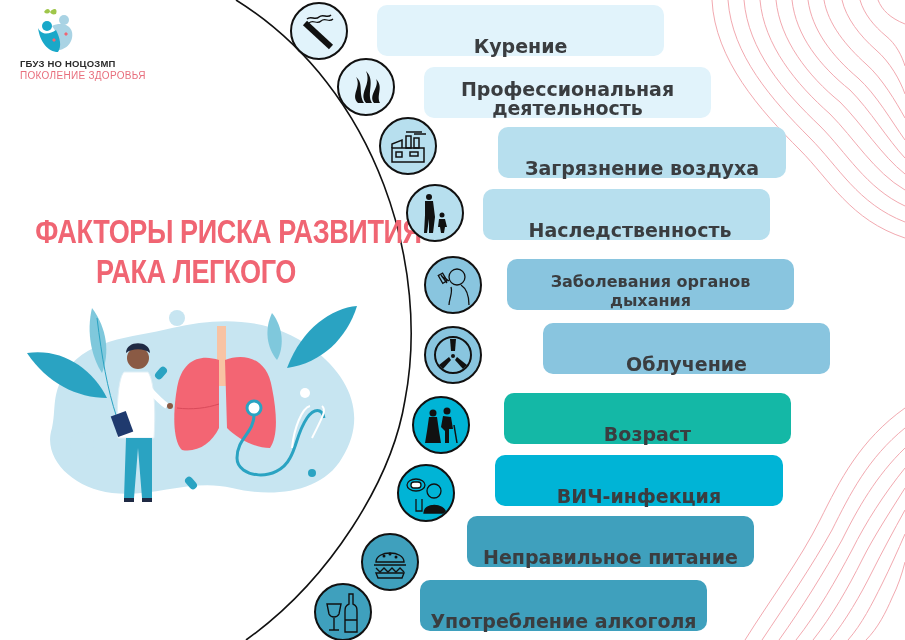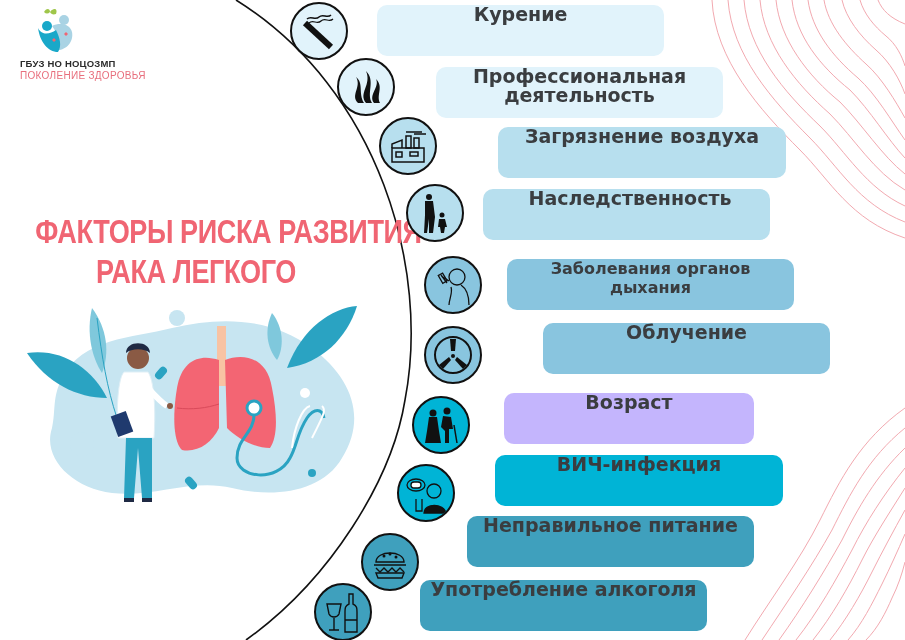--- a/index.html
+++ b/index.html
@@ -13,21 +13,21 @@
     font-weight: bold; font-size: 9.5px; color: #2b2b2b; letter-spacing: 0.2px; white-space: nowrap; }
   .logo-sub { position: absolute; left: 10px; top: 64px; font-family: "Liberation Sans", sans-serif;
     font-size: 10px; color: #e86f7d; letter-spacing: 0.3px; white-space: nowrap; }
 
   .headline { left: 0; top: 212px; width: 392px; text-align: center;
     font-family: "Liberation Sans Narrow", "Liberation Sans", sans-serif; font-weight: bold;
     color: #f06573; font-size: 33px; line-height: 40px; letter-spacing: -0.5px;
     transform: scaleX(0.82); transform-origin: 196px 0; }
   .headline span { display: block; white-space: nowrap; }
 
-  .factor { position: absolute; border-radius: 10px; display: flex; align-items: flex-start;
+  .factor { position: absolute; border-radius: 10px; display: flex; align-items: flex-end;
     justify-content: center; text-align: center; color: #3a3d40;
     font-family: "DejaVu Sans", sans-serif; font-weight: bold; font-size: 19px; line-height: 19px; }
   .factor.sm { font-size: 16px; line-height: 19px; }
   .icon { position: absolute; width: 58px; height: 58px; border-radius: 50%;
     border: 2px solid #111; display: flex; align-items: center; justify-content: center; overflow: hidden; }
   .icon svg { width: 44px; height: 44px; }
 </style>
 </head>
 <body>
 
@@ -126,21 +126,21 @@
   <span>Курение</span>
 </div>
 
 <div class="icon" style="left:337px;top:58px;background:#e1f3fb;">
   <svg viewBox="0 0 44 44">
       <path d="M14,38 C6,30 18,22 12,12 C20,18 14,28 20,38Z" fill="#111"></path>
       <path d="M22,38 C14,28 28,20 22,6 C32,16 22,28 28,38Z" fill="#111"></path>
       <path d="M30,38 C24,30 36,22 32,14 C40,22 32,30 36,38Z" fill="#111"></path>
     </svg>
 </div>
-<div class="factor" style="left:436px;top:67px;width:287px;height:51px;background:#e1f3fb;">
+<div class="factor" style="left:424px;top:67px;width:287px;height:51px;background:#e1f3fb;">
   <span>Профессиональная деятельность</span>
 </div>
 
 <div class="icon" style="left:379px;top:117px;background:#b7dfee;">
   <svg viewBox="0 0 44 44" fill="none" stroke="#111" stroke-width="1.5">
       <rect x="6" y="24" width="32" height="14"></rect>
       <path d="M6,24 L6,20 L16,16 L16,24"></path>
       <rect x="20" y="12" width="5" height="12"></rect>
       <rect x="28" y="14" width="5" height="10"></rect>
       <path d="M20,8 L36,8 M28,10 L40,10"></path>
@@ -190,21 +190,21 @@
 
 <div class="icon" style="left:412px;top:396px;background:#00b4d6;">
   <svg viewBox="0 0 44 44" fill="#111">
       <circle cx="14" cy="10" r="3.5"></circle>
       <path d="M10,14 L18,14 L20,28 L22,40 L6,40 L8,28Z"></path>
       <circle cx="28" cy="8" r="3.5"></circle>
       <path d="M24,13 L32,14 L34,26 L30,26 L30,40 L26,40 L26,28 L22,24Z"></path>
       <path d="M35,22 L38,40" stroke="#111" stroke-width="1.5"></path>
     </svg>
 </div>
-<div class="factor" style="left:504px;top:393px;width:250px;height:51px;background:#c4b5fd;">
+<div class="factor" style="left:504px;top:393px;width:287px;height:51px;background:#14b8a6;">
   <span>Возраст</span>
 </div>
 
 <div class="icon" style="left:397px;top:464px;background:#00b4d6;">
   <svg viewBox="0 0 44 44" fill="none" stroke="#111" stroke-width="1.3">
       <ellipse cx="12" cy="14" rx="9" ry="6"></ellipse>
       <rect x="7" y="11" width="10" height="6" rx="3" fill="#fff"></rect>
       <circle cx="30" cy="20" r="7"></circle>
       <path d="M20,42 C20,32 40,32 42,42Z" fill="#111"></path>
       <path d="M12,28 L12,40 L18,40 L18,28"></path>

